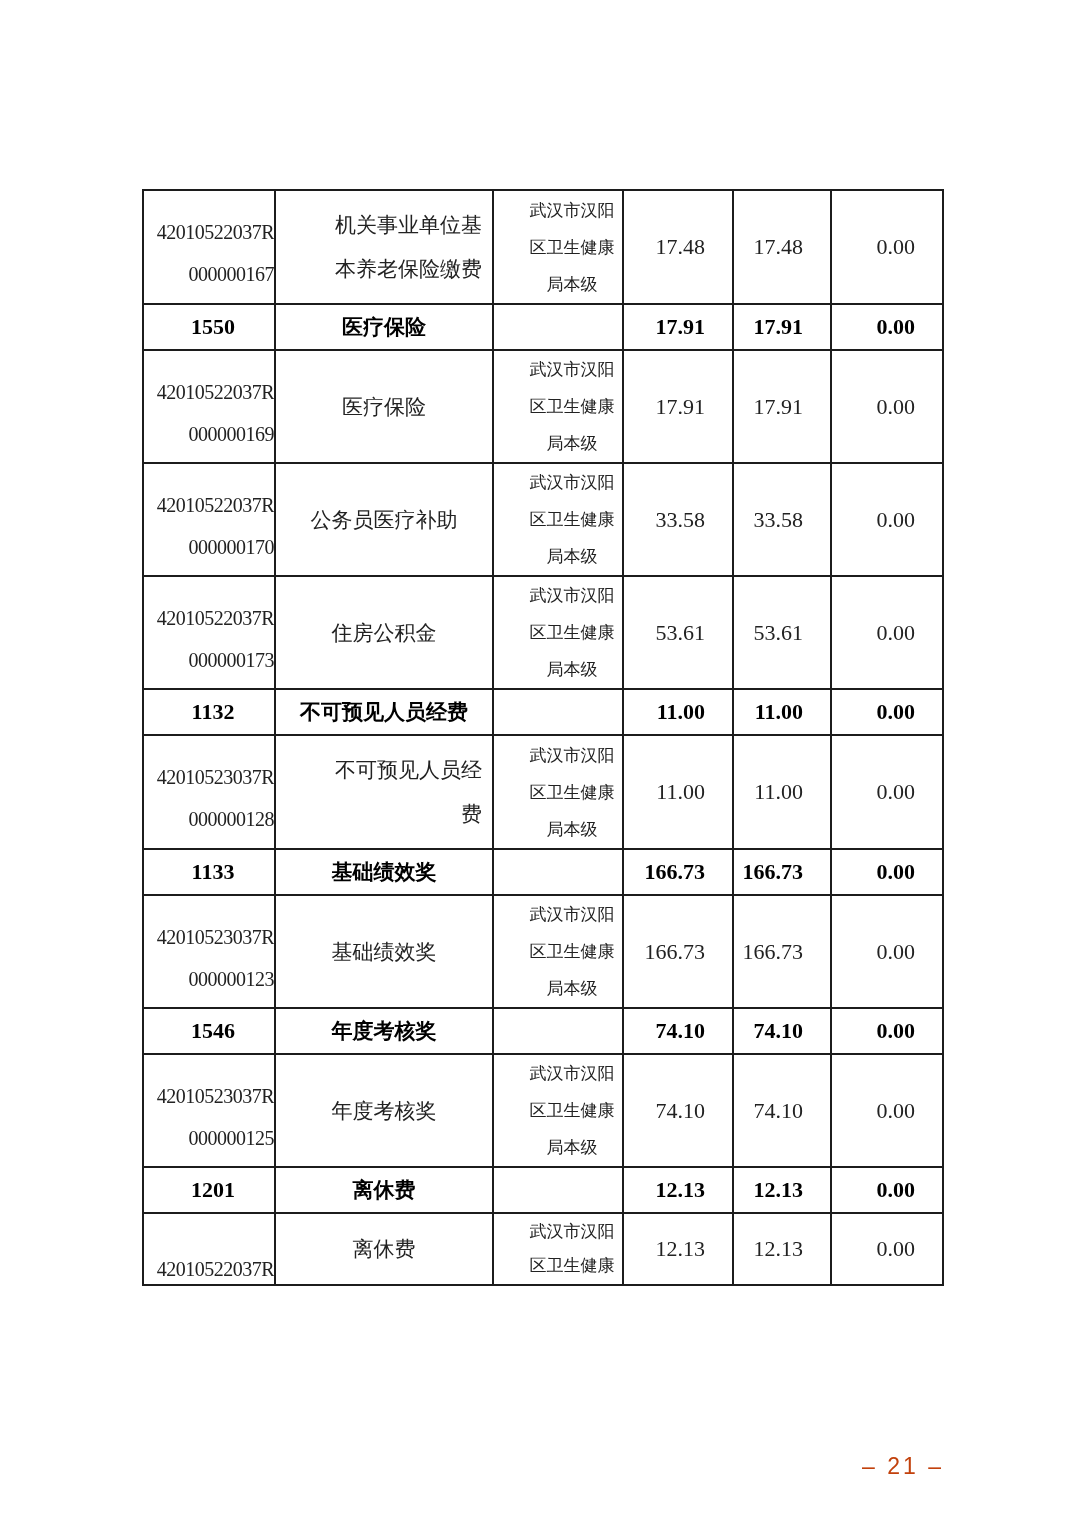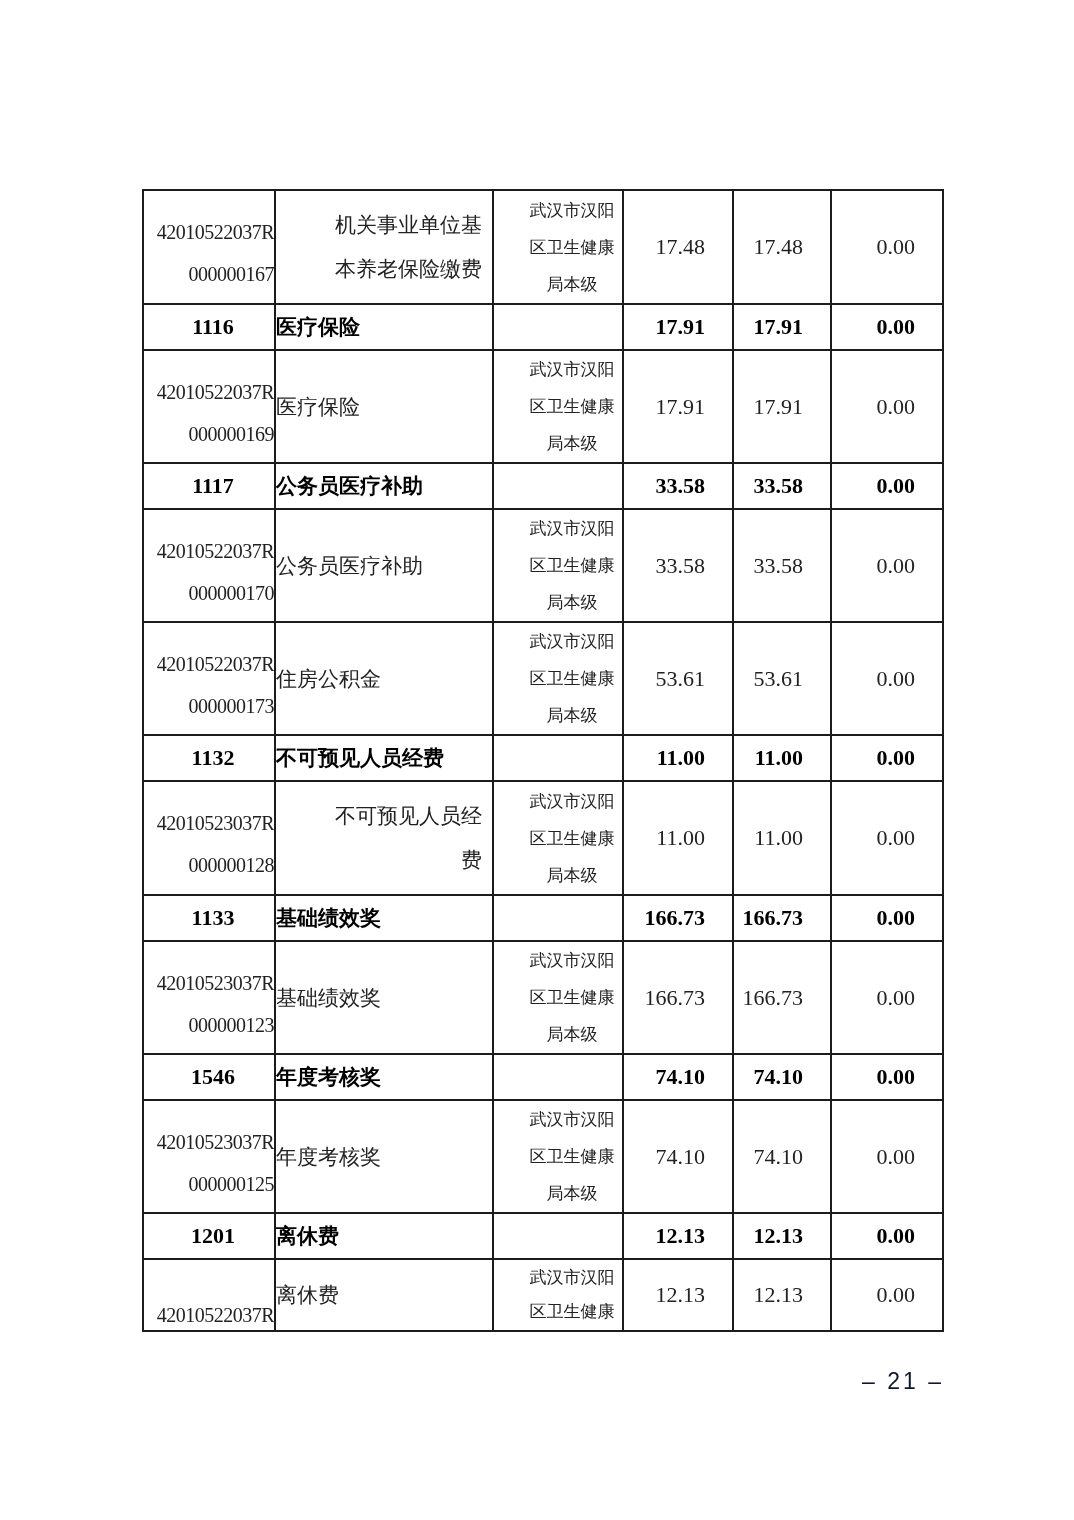--- a/index.html
+++ b/index.html
@@ -35,38 +35,38 @@
   .code-block{font-size:20px;letter-spacing:-0.5px;}
   .code-line{display:block;line-height:42px;white-space:nowrap;}
   tr.r-tall .td-code{padding-top:12px;}
   tr.r-partial .td-code{vertical-align:bottom;}
   tr.r-partial .code-line{line-height:30px;}
 
   
   .td-scode{text-align:center;font-size:22px;letter-spacing:0;}
 
   
-  .td-name{text-align:left;font-size:21px;line-height:44px;}
+  .td-name{text-align:center;font-size:21px;line-height:44px;}
   .td-name.name-long{text-align:right;text-indent:2em;padding:12px 10px;line-height:44px;}
 
   
   .td-unit{text-align:center;padding-left:28px;font-size:17px;}
   .unit-line{display:block;line-height:37px;}
   tr.r-partial .unit-line{line-height:34px;}
 
   
   .td-num{text-align:right;padding-right:27px;font-size:22px;}
 
   .page-number{
     position:absolute;
-    top:1368px;
+    top:1453px;
     right:130px;
     font-family:"Liberation Sans","DejaVu Sans",sans-serif;
     font-size:23px;
-    color:#0f172a;
+    color:#c2410c;
     letter-spacing:3px;
     white-space:nowrap;
   }
 </style>
 </head>
 <body>
 
 <div class="sheet">
 
   <table class="budget">
@@ -92,21 +92,21 @@
         <span class="unit-line">武汉市汉阳</span>
         <span class="unit-line">区卫生健康</span>
         <span class="unit-line">局本级</span>
       </td>
       <td class="td-num">17.48</td>
       <td class="td-num">17.48</td>
       <td class="td-num">0.00</td>
     </tr>
 
     <tr class="r-bold">
-      <td class="td-code td-scode">1116</td>
+      <td class="td-code td-scode">1550</td>
       <td class="td-name">医疗保险</td>
       <td class="td-unit"></td>
       <td class="td-num">17.91</td>
       <td class="td-num">17.91</td>
       <td class="td-num">0.00</td>
     </tr>
 
     <tr class="r-tall">
       <td class="td-code">
         <div class="code-block">
@@ -118,47 +118,39 @@
       <td class="td-unit">
         <span class="unit-line">武汉市汉阳</span>
         <span class="unit-line">区卫生健康</span>
         <span class="unit-line">局本级</span>
       </td>
       <td class="td-num">17.91</td>
       <td class="td-num">17.91</td>
       <td class="td-num">0.00</td>
     </tr>
 
-    <tr class="r-bold">
-      <td class="td-code td-scode">1117</td>
+
+    <tr class="r-tall">
+      <td class="td-code">
+        <div class="code-block">
+          <span class="code-line">42010522037R</span>
+          <span class="code-line">000000170</span>
+        </div>
+      </td>
       <td class="td-name">公务员医疗补助</td>
-      <td class="td-unit"></td>
+      <td class="td-unit">
+        <span class="unit-line">武汉市汉阳</span>
+        <span class="unit-line">区卫生健康</span>
+        <span class="unit-line">局本级</span>
+      </td>
       <td class="td-num">33.58</td>
       <td class="td-num">33.58</td>
       <td class="td-num">0.00</td>
     </tr>
 
-    <tr class="r-tall">
-      <td class="td-code">
-        <div class="code-block">
-          <span class="code-line">42010522037R</span>
-          <span class="code-line">000000170</span>
-        </div>
-      </td>
-      <td class="td-name">公务员医疗补助</td>
-      <td class="td-unit">
-        <span class="unit-line">武汉市汉阳</span>
-        <span class="unit-line">区卫生健康</span>
-        <span class="unit-line">局本级</span>
-      </td>
-      <td class="td-num">33.58</td>
-      <td class="td-num">33.58</td>
-      <td class="td-num">0.00</td>
-    </tr>
-
 
     <tr class="r-tall">
       <td class="td-code">
         <div class="code-block">
           <span class="code-line">42010522037R</span>
           <span class="code-line">000000173</span>
         </div>
       </td>
       <td class="td-name">住房公积金</td>
       <td class="td-unit">

